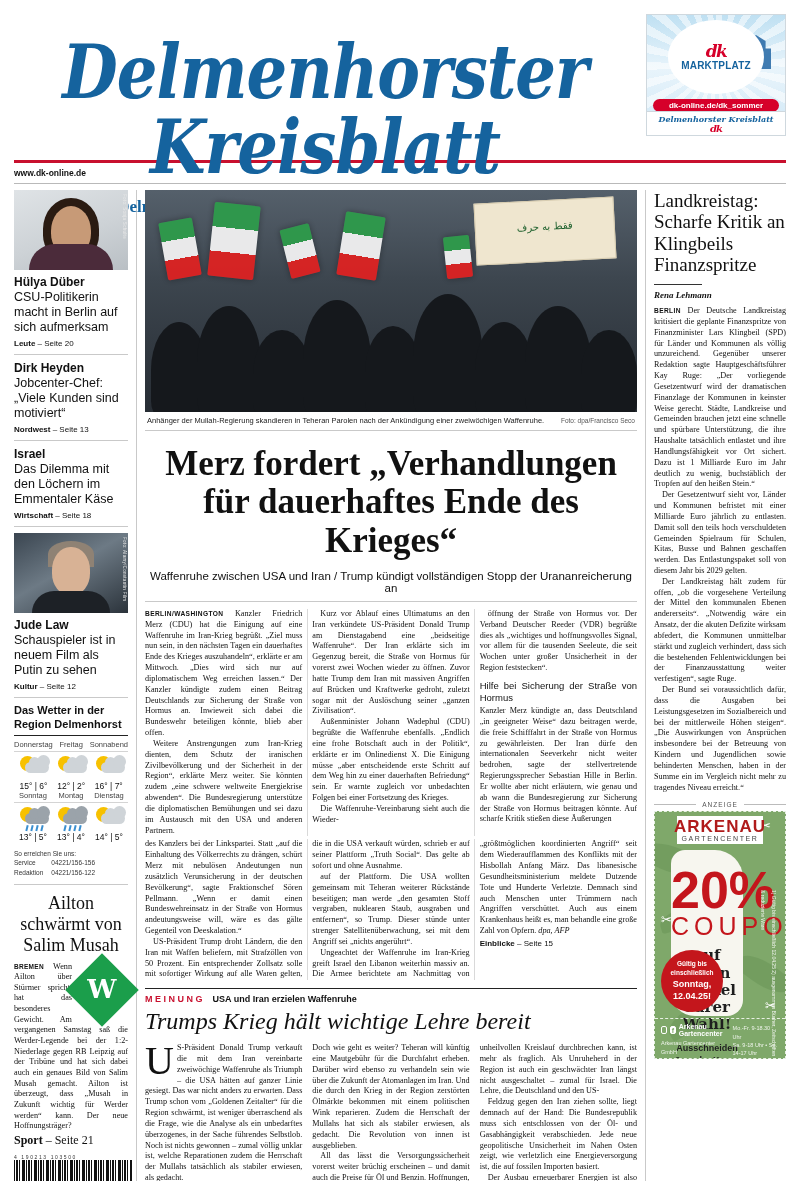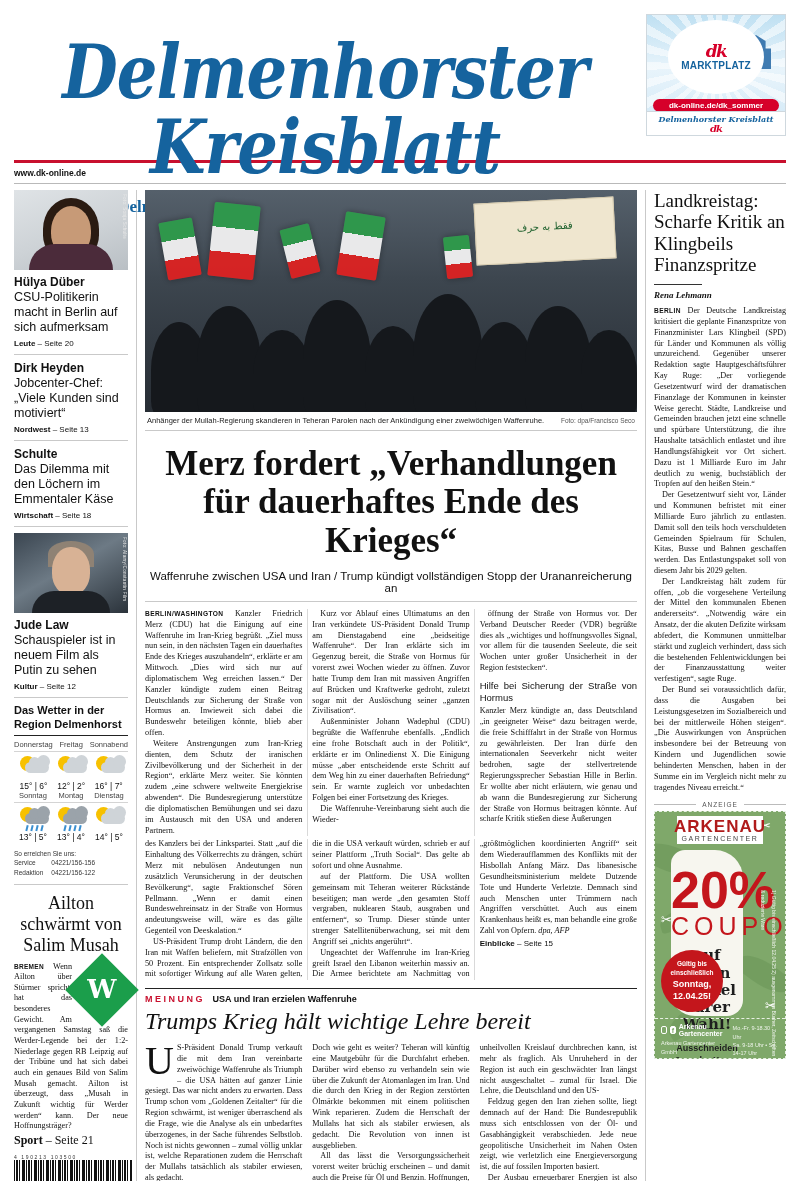--- a/index.html
+++ b/index.html
@@ -395,21 +395,21 @@
       <div class="teaser">
         <div class="t-name">Dirk Heyden</div>
         <div class="t-desc">Jobcenter-Chef: „Viele Kunden sind motiviert“</div>
         <div class="t-ref">
           <b>Nordwest</b>
           <span>– Seite 13</span>
         </div>
       </div>
 
       <div class="teaser">
-        <div class="t-name">Schulte</div>
+        <div class="t-name">Israel</div>
         <div class="t-desc">Das Dilemma mit den Löchern im Emmentaler Käse</div>
         <div class="t-ref">
           <b>Wirtschaft</b>
           <span>– Seite 18</span>
         </div>
       </div>
 
       <div class="teaser">
         <div class="teaser-photo ph-jude">
           <div class="hair-b"></div>

